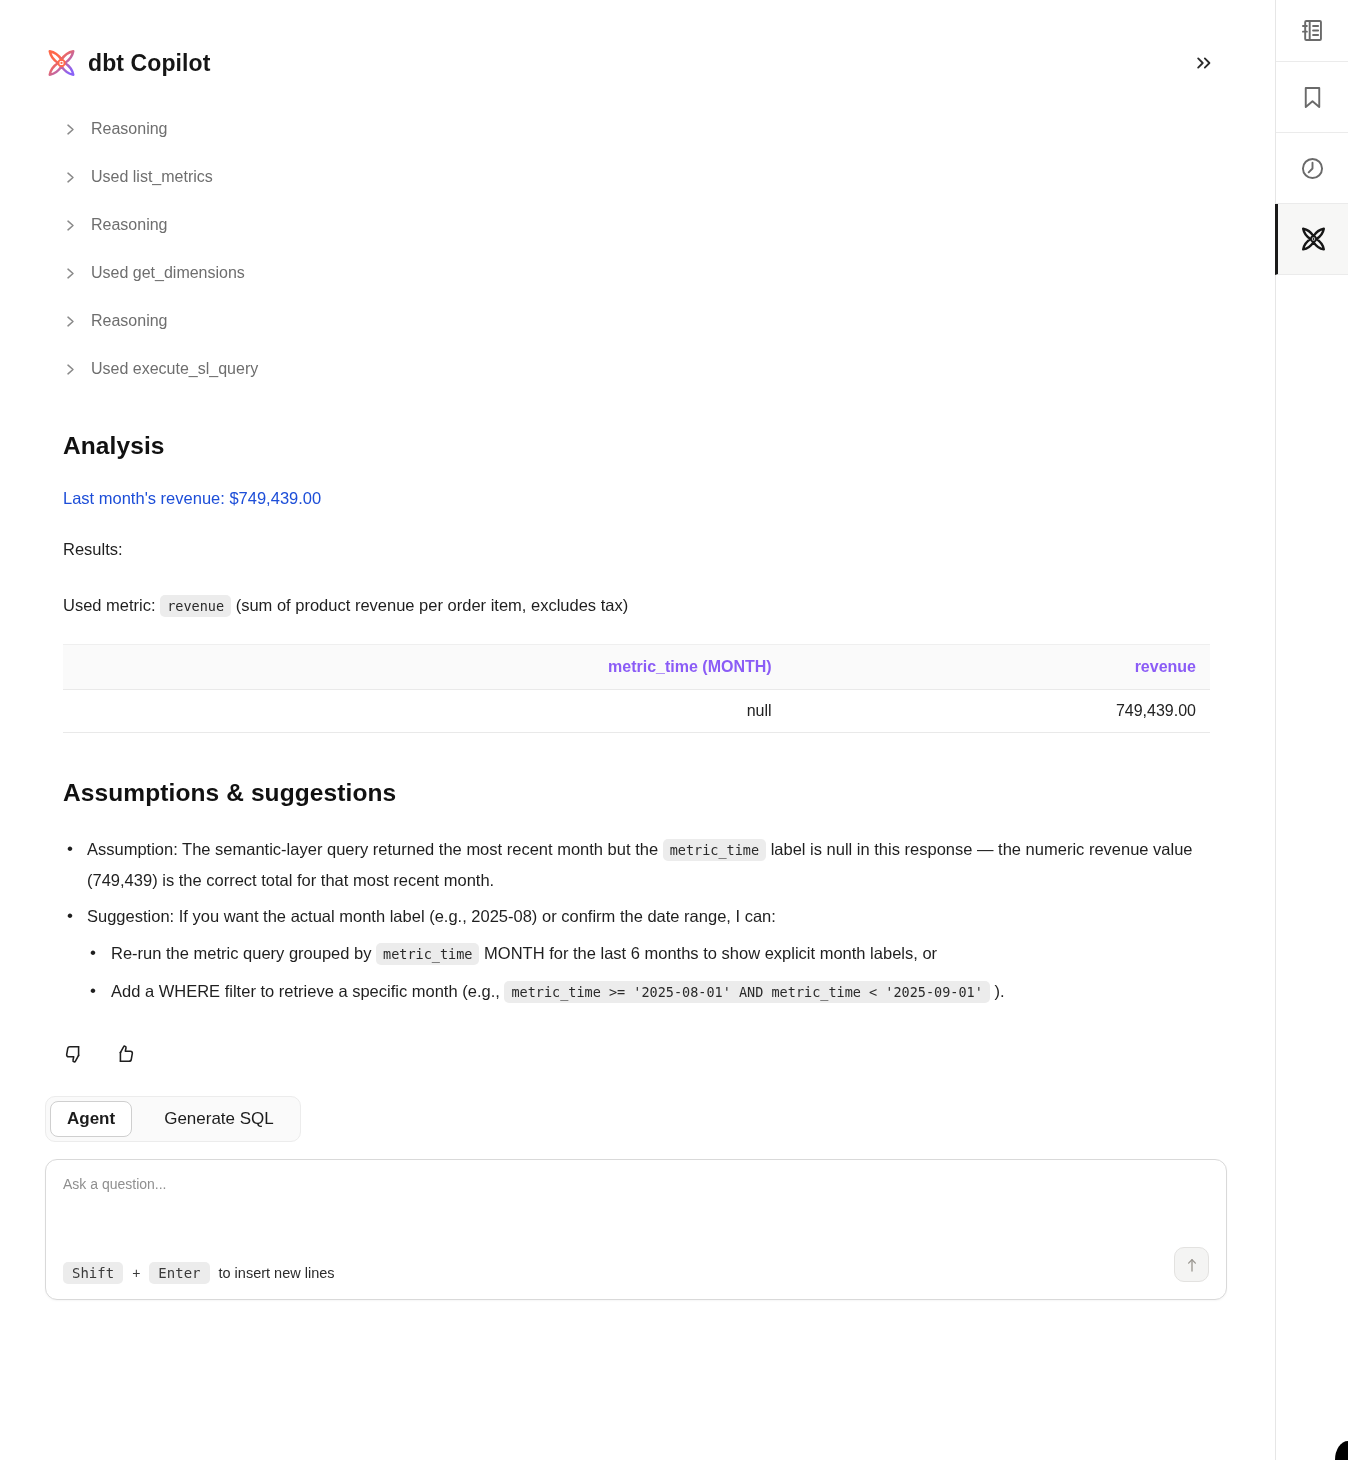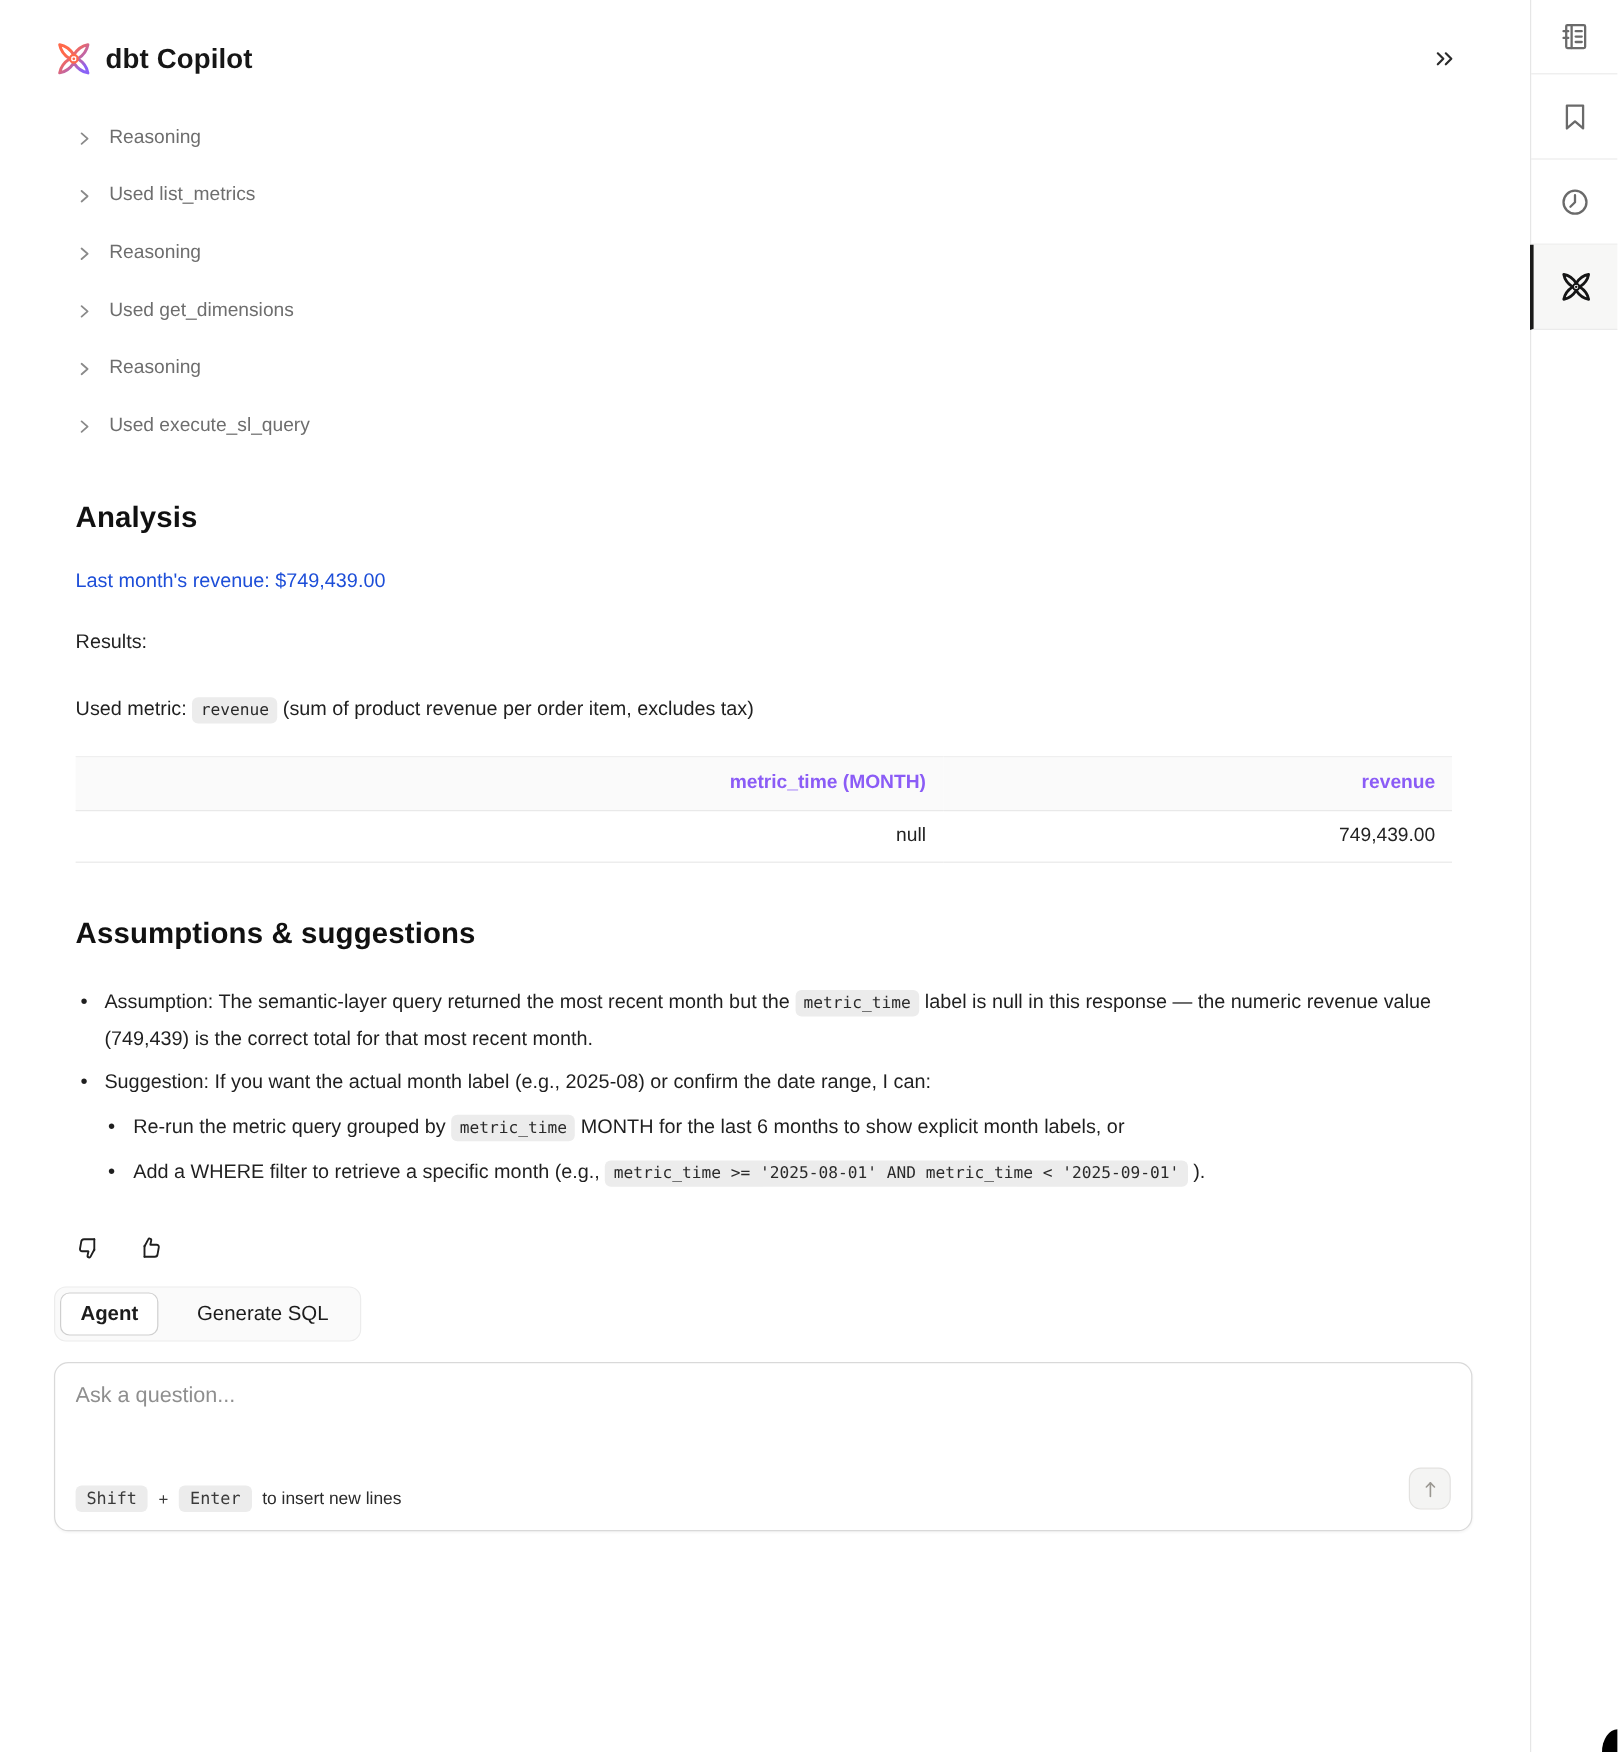--- a/index.html
+++ b/index.html
@@ -1,21 +1,21 @@
 <!DOCTYPE html>
 <html><head>
 <meta charset="utf-8">
 <style>
   * { margin:0; padding:0; box-sizing:border-box; }
   html,body { width:1348px; height:1460px; background:#ffffff; overflow:hidden;
     font-family:"Liberation Sans", sans-serif; color:#1f1f1f; }
   .app { position:relative; width:1348px; height:1460px; display:flex; }
 
   
-  .main-panel { width:1275px; height:1078px; padding:30px 48px 24px 45px; position:relative; }
+  .main-panel { width:1275px; height:1078px; padding:44px 48px 24px 45px; position:relative; }
 
   .panel-header { display:flex; align-items:center; height:38px; }
   .dbt-logo { width:33px; height:33px; flex:0 0 auto; }
   .panel-title { font-size:23px; font-weight:600; color:#161616; margin-left:10px; letter-spacing:.1px; }
   .collapse-btn { margin-left:auto; margin-right:8px; width:30px; height:30px; display:flex;
     align-items:center; justify-content:center; cursor:pointer; color:#2b2b2b; }
 
   .user-msg { margin-top:25px; min-height:61px; background:#f5f5f5; border:1px solid #ededed;
     border-radius:8px; display:flex; align-items:center; padding:0 18px; font-size:16.5px; color:#202020; }
 
@@ -43,30 +43,30 @@
   ul.blt > li { position:relative; padding-left:24px; font-size:16.5px; line-height:30px; margin-bottom:6px; }
   ul.blt > li::before { content:"•"; position:absolute; left:4px; top:0; font-size:17px; }
   ul.blt ul { list-style:none; margin-top:7px; }
   ul.blt ul > li { position:relative; padding-left:24px; margin-top:7px; }
   ul.blt ul > li::before { content:"•"; position:absolute; left:3px; top:0; font-size:17px; }
 
   .feedback { margin-top:36px; display:flex; align-items:center; gap:29px; padding-left:18px; }
   .fb-btn { width:22px; height:22px; color:#1f1f1f; cursor:pointer; display:flex; }
   .fb-btn.down svg { transform:rotate(180deg); }
 
-  .mode-tabs { margin-top:21px; display:inline-flex; align-items:center; background:#fafafa;
+  .mode-tabs { margin-top:31px; display:inline-flex; align-items:center; background:#fafafa;
     border:1px solid #ececec; border-radius:10px; padding:4px; }
   .tab { font-size:17px; padding:7px 16px; border-radius:8px; cursor:pointer; color:#1c1c1c; }
   .tab.active { background:#ffffff; border:1px solid #cfcfcf; font-weight:600; }
   .tab.plain { margin-left:10px; padding:7px 22px; font-weight:400; }
 
   .composer { margin-top:17px; position:relative; height:141px; border:1px solid #d9d9d9;
     border-radius:12px; background:#fff; box-shadow:0 1px 2px rgba(0,0,0,.04); }
   .composer textarea { position:absolute; top:16px; left:17px; right:60px; height:56px; border:none;
-    outline:none; resize:none; font-family:"Liberation Sans", sans-serif; font-size:18px; color:#222;
+    outline:none; resize:none; font-family:"Liberation Sans", sans-serif; font-size:14px; color:#222;
     background:transparent; }
   .composer textarea::placeholder { color:#8f8f8f; }
   .hint { position:absolute; left:17px; bottom:15px; display:flex; align-items:center; gap:9px;
     font-size:14.5px; color:#2b2b2b; }
   kbd.key { font-family:"DejaVu Sans Mono", monospace; font-size:14px; color:#3a3a3a; background:#ececec;
     border-radius:5px; padding:3px 9px; }
   .hint .plus { font-size:14px; color:#3a3a3a; }
   .send-btn { position:absolute; right:17px; bottom:17px; width:35px; height:35px; border-radius:10px;
     background:#f4f4f3; border:1px solid #e3e2e0; display:flex; align-items:center; justify-content:center;
     cursor:pointer; color:#9b9892; }

